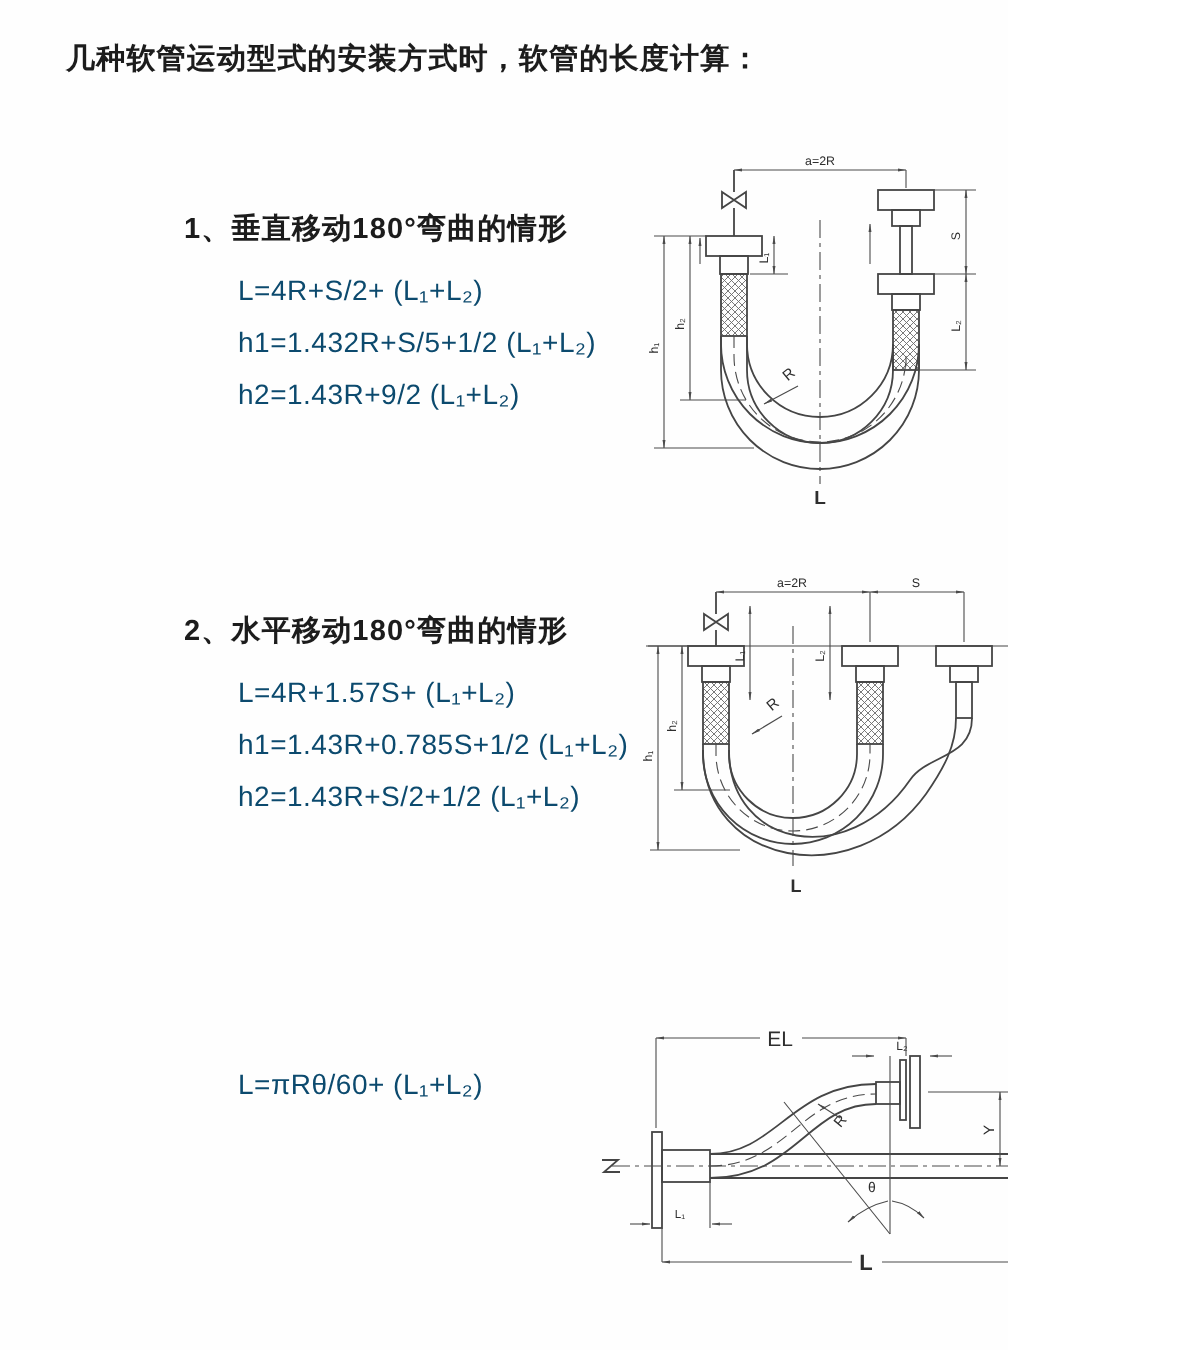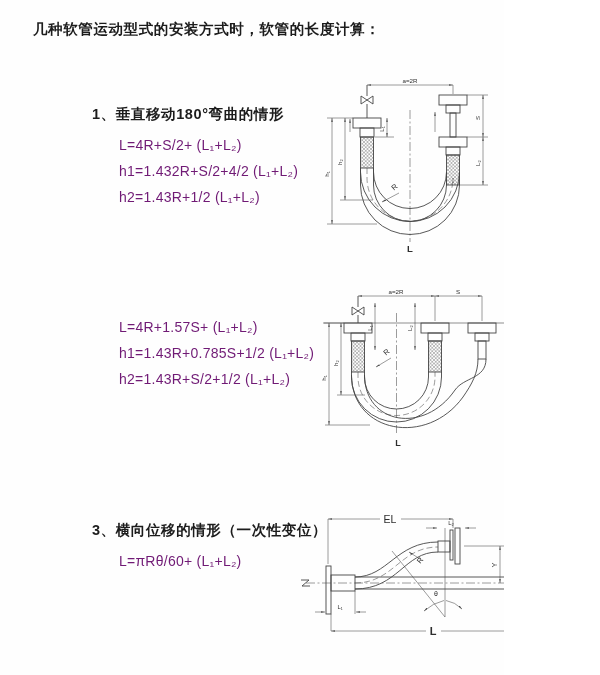--- a/index.html
+++ b/index.html
@@ -3,51 +3,51 @@
 <meta charset="utf-8">
 <style>
   html,body{margin:0;padding:0;background:#ffffff;}
   .page{
     position:relative;width:504px;height:675px;background:#fefefe;
     font-family:"Liberation Sans","DejaVu Sans",sans-serif;color:#1c1c1c;overflow:hidden;
   }
   .doc-title{position:absolute;left:33px;top:20px;font-size:14.5px;font-weight:700;letter-spacing:.6px;}
   .section{position:absolute;left:47px;margin-left:45px;}
   .sec-heading{font-size:14.5px;font-weight:700;letter-spacing:.6px;}
-  .formula{font-size:14px;letter-spacing:.25px;color:#701a75;margin:12px 0 0 27px;line-height:14px;}
+  .formula{font-size:14px;letter-spacing:.25px;color:#0c4a6e;margin:12px 0 0 27px;line-height:14px;}
   .formula.first{margin-top:14px;}
   svg{position:absolute;}
   svg text{fill:#2e2e2e;font-family:"Liberation Sans","DejaVu Sans",sans-serif;}
   .obj{stroke:#454545;stroke-width:.9;fill:none;}
   .dim{stroke:#4a4a4a;stroke-width:.55;fill:none;}
   .cl{stroke:#4a4a4a;stroke-width:.55;fill:none;stroke-dasharray:9 2.5 2 2.5;}
   .cla{stroke:#4a4a4a;stroke-width:.55;fill:none;stroke-dasharray:6 3;}
 </style>
 </head>
 <body>
 
 <div class="page">
 
   <div class="doc-title">几种软管运动型式的安装方式时，软管的长度计算：</div>
 
   <div class="section" style="top:105px;">
     <div class="sec-heading">1、垂直移动180°弯曲的情形</div>
     <div class="formula first">L=4R+S/2+ (L₁+L₂)</div>
-    <div class="formula">h1=1.432R+S/2+4/2 (L₁+L₂)</div>
-    <div class="formula">h2=1.43R+1/2 (L₁+L₂)</div>
+    <div class="formula">h1=1.432R+S/5+1/2 (L₁+L₂)</div>
+    <div class="formula">h2=1.43R+9/2 (L₁+L₂)</div>
   </div>
 
   <div class="section" style="top:306px;">
+    <div class="sec-heading">2、水平移动180°弯曲的情形</div>
     <div class="formula first">L=4R+1.57S+ (L₁+L₂)</div>
     <div class="formula">h1=1.43R+0.785S+1/2 (L₁+L₂)</div>
     <div class="formula">h2=1.43R+S/2+1/2 (L₁+L₂)</div>
   </div>
 
   <div class="section" style="top:521px;">
-    <div class="sec-heading">3、横向位移的情形（一次性变位）</div>
     <div class="formula first">L=πRθ/60+ (L₁+L₂)</div>
   </div>
 
   <svg width="285" height="185" viewBox="0 0 285 185" style="left:315px;top:72px;">
     <defs>
       <marker id="ar1" viewBox="0 0 8 4" refX="7.6" refY="2" markerWidth="8" markerHeight="4" orient="auto-start-reverse">
         <path d="M0,0.6 L8,2 L0,3.4 Z" fill="#4a4a4a"></path>
       </marker>
       <pattern id="ht1" width="3.5" height="3.5" patternUnits="userSpaceOnUse">
         <path d="M0,3.5 L3.5,0 M0,0 L3.5,3.5" stroke="#6a6a6a" stroke-width="0.45"></path>

